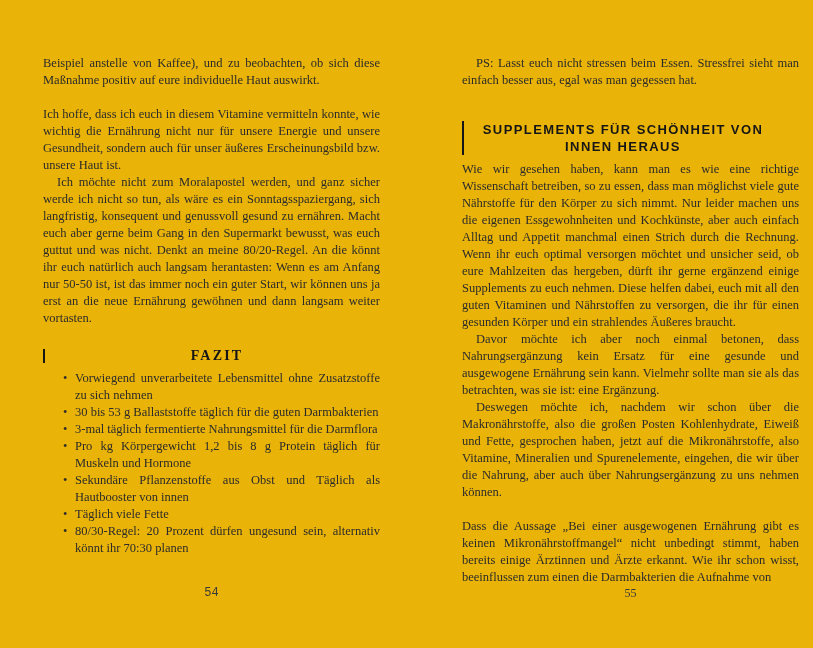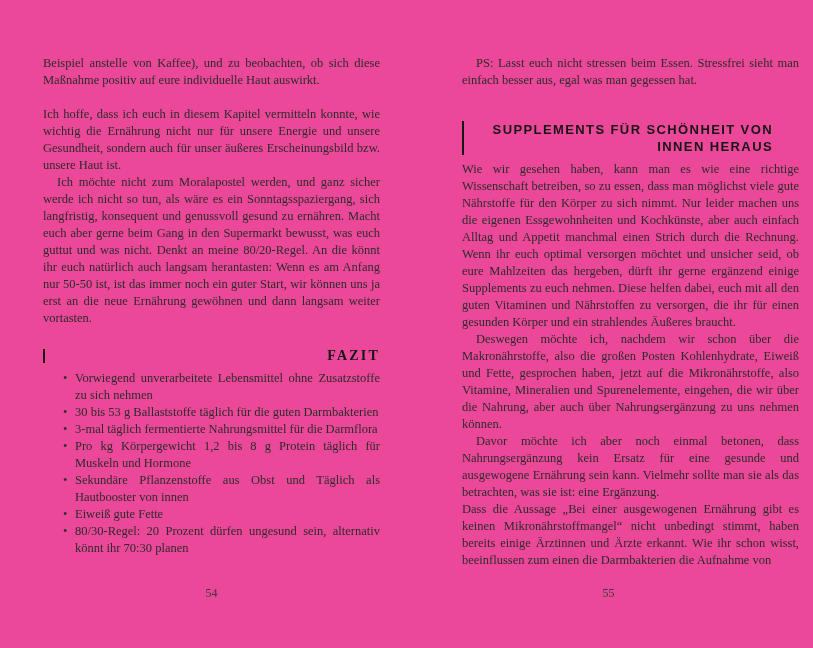--- a/index.html
+++ b/index.html
@@ -1,45 +1,45 @@
 <!DOCTYPE html>
 <html lang="de"><head>
 <meta charset="utf-8">
 <style>
   html,body{margin:0;padding:0;background:#e8e8e8;}
   .spread{
     position:relative;
     width:813px;height:648px;
-    background:#ec4899;
+    background:#eab308;
     overflow:hidden;
     font-family:"Liberation Serif","DejaVu Serif",serif;
     color:#2b2b2b;
   }
   .col{
     position:absolute;
     top:55px;
     width:337px;
     font-size:12.5px;
     line-height:17px;
     text-align:justify;
     hyphens:auto;
     -webkit-hyphens:auto;
   }
   .col-left{left:43px;}
   .col-right{left:462px;}
   .col p{margin:0;}
   p.indent{text-indent:14px;font-family:Liberation Serif, serif;}
   p.gap-after{margin-bottom:17px;}
-  p.gap-before{}
+  p.gap-before{margin-top:17px;}
 
   .section-heading{
     font-family:"Liberation Sans","DejaVu Sans",sans-serif;
     font-weight:700;
     color:#161616;
-    text-align:right;
+    text-align:center;
     border-left:2px solid #161616;
     padding-left:9px;
     hyphens:none;
   }
   .fazit-heading{
     margin-top:22px;
     margin-bottom:7px;
     font-size:14px;
     letter-spacing:2.2px;
     line-height:14px;
@@ -72,31 +72,31 @@
 
   .page-number{
     position:absolute;
     top:586px;
     width:337px;
     text-align:center;
     font-size:12px;
     color:#3a3a3a;
     font-family:"Liberation Serif","DejaVu Serif",serif;
   }
-  .page-number-left{left:43px;}
-  .page-number-right{left:440px;}
+  .page-number-left{left:43px;font-family:Liberation Mono, monospace;}
+  .page-number-right{left:462px;}
 </style>
 </head>
 <body>
 
 <div class="spread">
 
   <div class="col col-left">
     <p class="gap-after">Beispiel anstelle von Kaffee), und zu beobachten, ob sich diese Maßnahme positiv auf eure individuelle Haut auswirkt.</p>
-    <p>Ich hoffe, dass ich euch in diesem Kapitel vermitteln konnte, wie wichtig die Ernährung nicht nur für unsere Energie und unsere Gesundheit, sondern auch für unser äußeres Erscheinungsbild bzw. unsere Haut ist.</p>
+    <p>Ich hoffe, dass ich euch in diesem Vitamine vermitteln konnte, wie wichtig die Ernährung nicht nur für unsere Energie und unsere Gesundheit, sondern auch für unser äußeres Erscheinungsbild bzw. unsere Haut ist.</p>
     <p class="indent">Ich möchte nicht zum Moralapostel werden, und ganz sicher werde ich nicht so tun, als wäre es ein Sonntagsspaziergang, sich langfristig, konsequent und genussvoll gesund zu ernähren. Macht euch aber gerne beim Gang in den Supermarkt bewusst, was euch guttut und was nicht. Denkt an meine 80/20-Regel. An die könnt ihr euch natürlich auch langsam herantasten: Wenn es am Anfang nur 50-50 ist, ist das immer noch ein guter Start, wir können uns ja erst an die neue Ernährung gewöhnen und dann langsam weiter vortasten.</p>
 
     <div class="section-heading fazit-heading">
       <span>FAZIT</span>
     </div>
 
     <ul class="fazit-list">
       <li>
         <span class="bullet">•</span>
         <span class="li-text">Vorwiegend unverarbeitete Lebensmittel ohne Zusatzstoffe zu sich nehmen</span>
@@ -112,38 +112,38 @@
       <li>
         <span class="bullet">•</span>
         <span class="li-text">Pro kg Körpergewicht 1,2 bis 8 g Protein täglich für Muskeln und Hormone</span>
       </li>
       <li>
         <span class="bullet">•</span>
         <span class="li-text">Sekundäre Pflanzenstoffe aus Obst und Täglich als Hautbooster von innen</span>
       </li>
       <li>
         <span class="bullet">•</span>
-        <span class="li-text">Eiweiß gute Fette</span>
+        <span class="li-text">Täglich viele Fette</span>
       </li>
       <li>
         <span class="bullet">•</span>
         <span class="li-text">80/30-Regel: 20 Prozent dürfen ungesund sein, alternativ könnt ihr 70:30 planen</span>
       </li>
     </ul>
   </div>
 
   <div class="col col-right">
     <p class="indent">PS: Lasst euch nicht stressen beim Essen. Stressfrei sieht man einfach besser aus, egal was man gegessen hat.</p>
 
     <div class="section-heading supplements-heading">
       <span>SUPPLEMENTS FÜR SCHÖNHEIT VON INNEN HERAUS</span>
     </div>
 
     <p>Wie wir gesehen haben, kann man es wie eine richtige Wissenschaft betreiben, so zu essen, dass man möglichst viele gute Nährstoffe für den Körper zu sich nimmt. Nur leider machen uns die eigenen Essgewohnheiten und Kochkünste, aber auch einfach Alltag und Appetit manchmal einen Strich durch die Rechnung. Wenn ihr euch optimal versorgen möchtet und unsicher seid, ob eure Mahlzeiten das hergeben, dürft ihr gerne ergänzend einige Supplements zu euch nehmen. Diese helfen dabei, euch mit all den guten Vitaminen und Nährstoffen zu versorgen, die ihr für einen gesunden Körper und ein strahlendes Äußeres braucht.</p>
+    <p class="indent">Davor möchte ich aber noch einmal betonen, dass Nahrungsergänzung kein Ersatz für eine gesunde und ausgewogene Ernährung sein kann. Vielmehr sollte man sie als das betrachten, was sie ist: eine Ergänzung.</p>
     <p class="indent">Deswegen möchte ich, nachdem wir schon über die Makronährstoffe, also die großen Posten Kohlenhydrate, Eiweiß und Fette, gesprochen haben, jetzt auf die Mikronährstoffe, also Vitamine, Mineralien und Spurenelemente, eingehen, die wir über die Nahrung, aber auch über Nahrungsergänzung zu uns nehmen können.</p>
-    <p class="indent">Davor möchte ich aber noch einmal betonen, dass Nahrungsergänzung kein Ersatz für eine gesunde und ausgewogene Ernährung sein kann. Vielmehr sollte man sie als das betrachten, was sie ist: eine Ergänzung.</p>
     <p class="gap-before">Dass die Aussage „Bei einer ausgewogenen Ernährung gibt es keinen Mikronährstoffmangel“ nicht unbedingt stimmt, haben bereits einige Ärztinnen und Ärzte erkannt. Wie ihr schon wisst, beeinflussen zum einen die Darmbakterien die Aufnahme von</p>
   </div>
 
   <div class="page-number page-number-left">54</div>
   <div class="page-number page-number-right">55</div>
 
 </div>
 
 </body></html>

